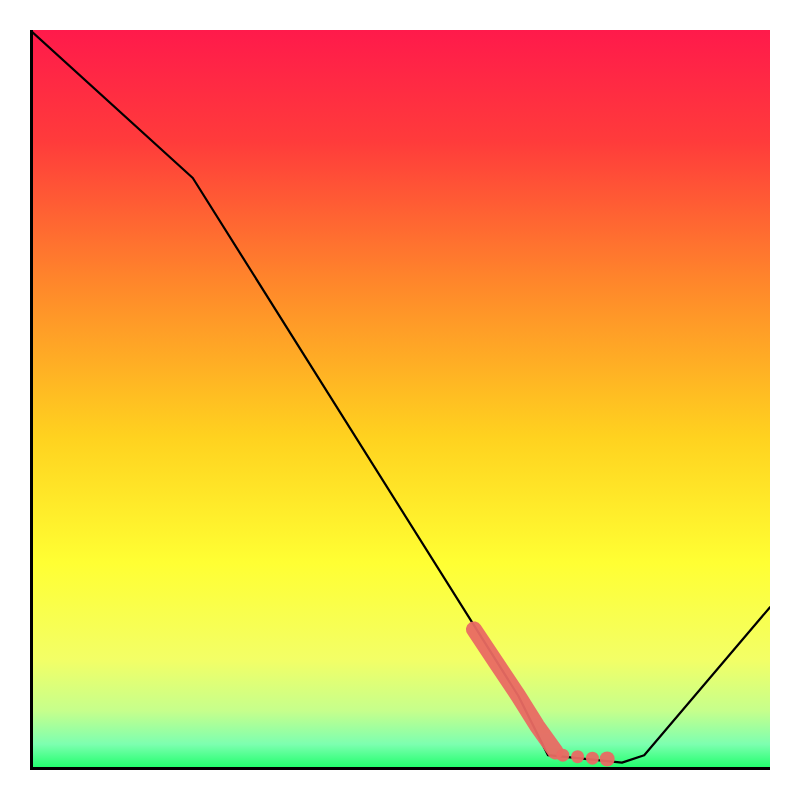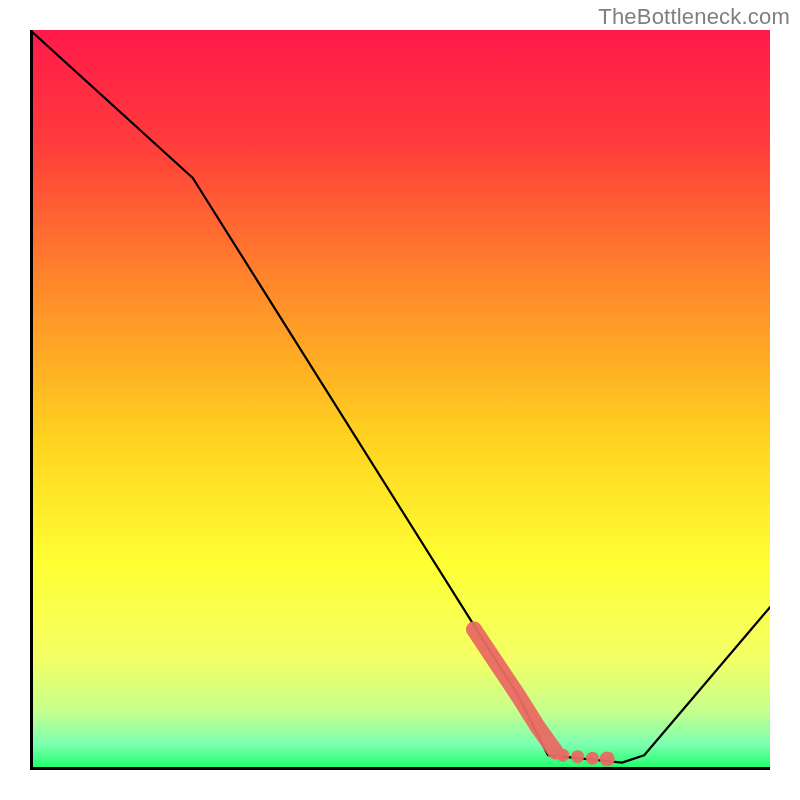--- a/index.html
+++ b/index.html
@@ -58,21 +58,20 @@
     left: 0;
     width: 740px;
     height: 740px;
   }
 </style>
 </head>
 <body>
 
 <div class="container">
 
-  <div class="watermark">TheBottleneck.com</div>
 
   <div class="plot-area">
 
     <svg class="gradient-bg" viewBox="0 0 740 740" preserveAspectRatio="none">
       <defs>
         <linearGradient id="grad" x1="0" y1="0" x2="0" y2="1">
             <stop offset="0.00%" stop-color="#ff1a4b"></stop>
             <stop offset="15.00%" stop-color="#ff3b3b"></stop>
             <stop offset="35.00%" stop-color="#ff8a2a"></stop>
             <stop offset="55.00%" stop-color="#ffd21f"></stop>

